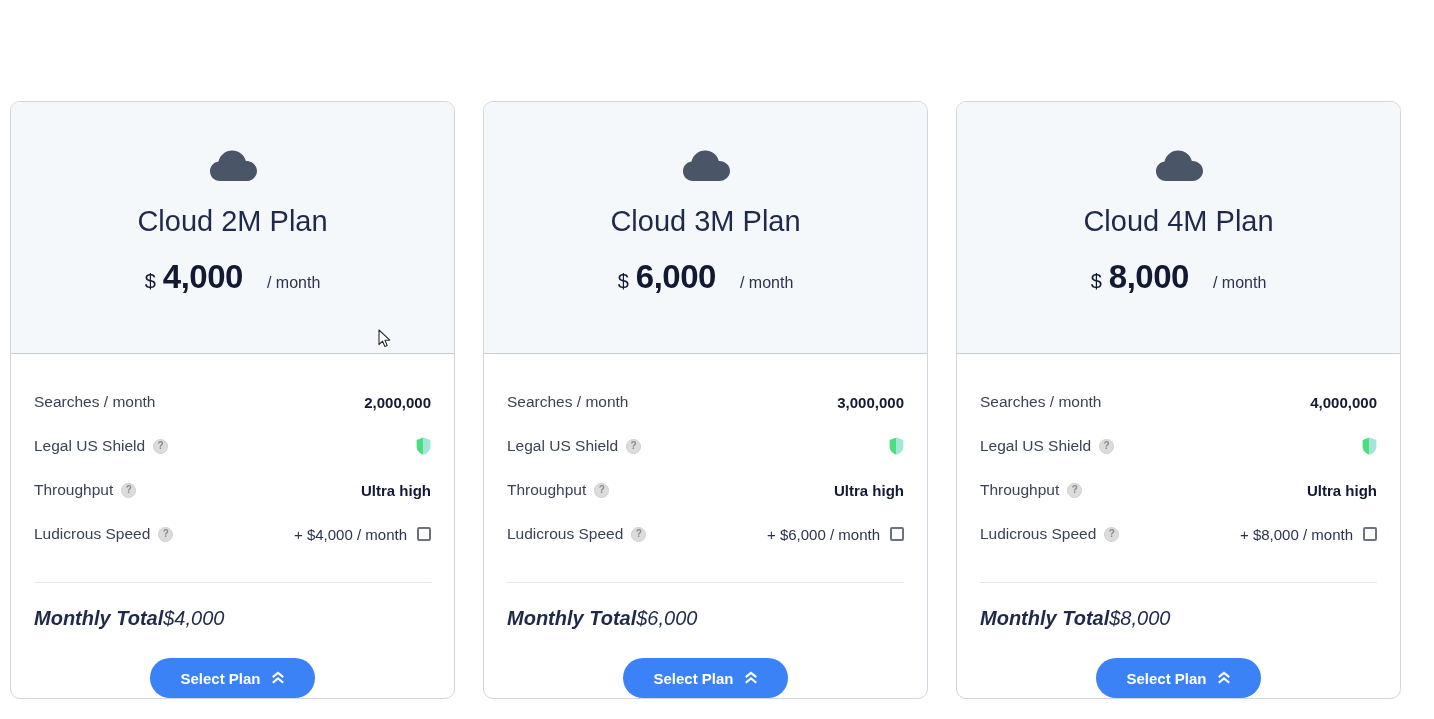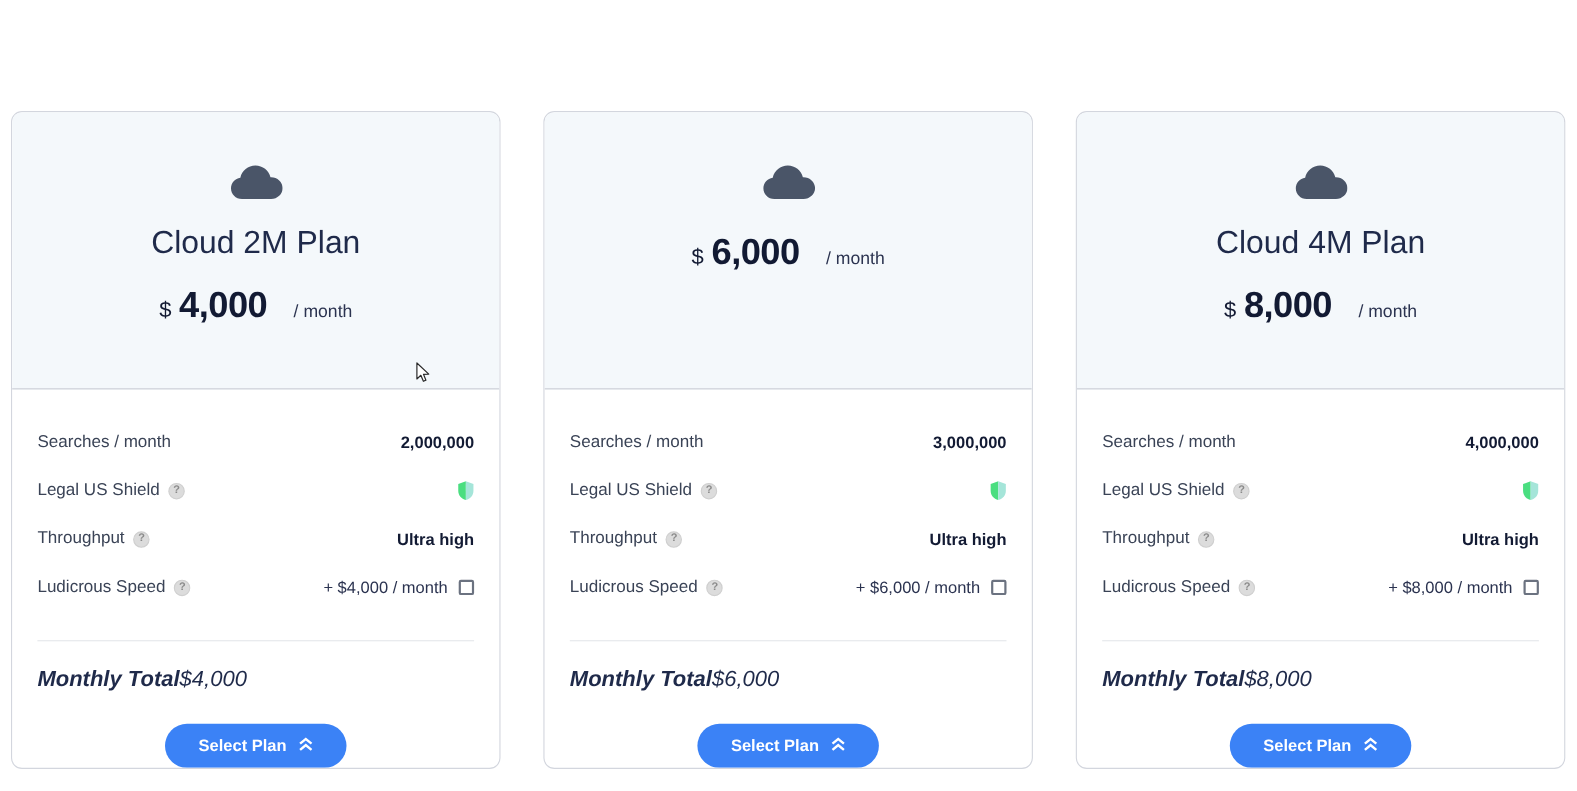--- a/index.html
+++ b/index.html
@@ -42,21 +42,21 @@
     margin-right: 8px;
   }
 
   
   .cards {
     position: absolute;
     top: 101px;
     left: 10px;
     width: 1414px;
     display: flex;
-    gap: 39px;
+    gap: 28px;
   }
 
   .card {
     width: 445px;
     height: 598px;
     background: #ffffff;
     border: 1px solid #d3d6de;
     border-radius: 10px;
     display: flex;
     flex-direction: column;
@@ -315,20 +315,21 @@
       </div>
     </div>
 
     <div class="card">
       <div class="card-head">
         <div class="plan-icon">
           <svg width="48" height="34" viewBox="0 0 48 34" aria-hidden="true">
             <path fill="#4a5568" d="M37.5 33H11C5.2 33 1 28.6 1 23.2c0-5 3.7-9.1 8.5-9.7C10.9 7.2 16.5 2.5 23.2 2.5c6.6 0 12.2 4.5 13.7 10.6h.6c5.6 0 10.5 4.4 10.5 9.9S43.1 33 37.5 33z"></path>
           </svg>
         </div>
+        <div class="plan-name">Cloud 3M Plan</div>
         <div class="plan-price">
           <span class="currency">$</span>
           <span class="amount">6,000</span>
           <span class="period">/ month</span>
         </div>
       </div>
 
       <div class="features">
         <div class="feature-row">
           <span class="feature-label">Searches / month</span>

